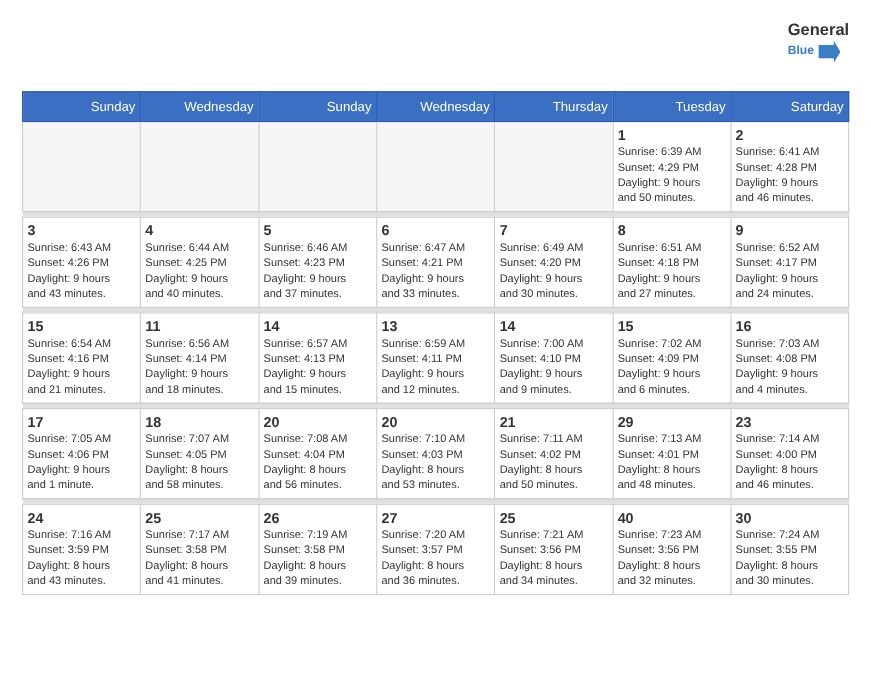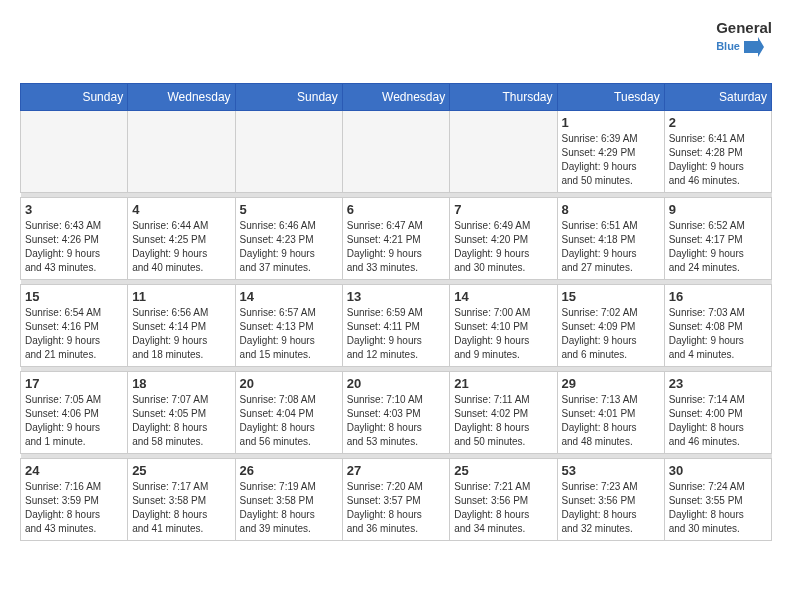--- a/index.html
+++ b/index.html
@@ -237,21 +237,21 @@
         </td>
         <td>
           <span class="day-number">27</span>
           <div class="day-info">Sunrise: 7:20 AM<br>Sunset: 3:57 PM<br>Daylight: 8 hours<br>and 36 minutes.</div>
         </td>
         <td>
           <span class="day-number">25</span>
           <div class="day-info">Sunrise: 7:21 AM<br>Sunset: 3:56 PM<br>Daylight: 8 hours<br>and 34 minutes.</div>
         </td>
         <td>
-          <span class="day-number">53</span>
+          <span class="day-number">40</span>
           <div class="day-info">Sunrise: 7:23 AM<br>Sunset: 3:56 PM<br>Daylight: 8 hours<br>and 32 minutes.</div>
         </td>
         <td>
           <span class="day-number">30</span>
           <div class="day-info">Sunrise: 7:24 AM<br>Sunset: 3:55 PM<br>Daylight: 8 hours<br>and 30 minutes.</div>
         </td>
       </tr>
     </tbody>
 </table>
 

